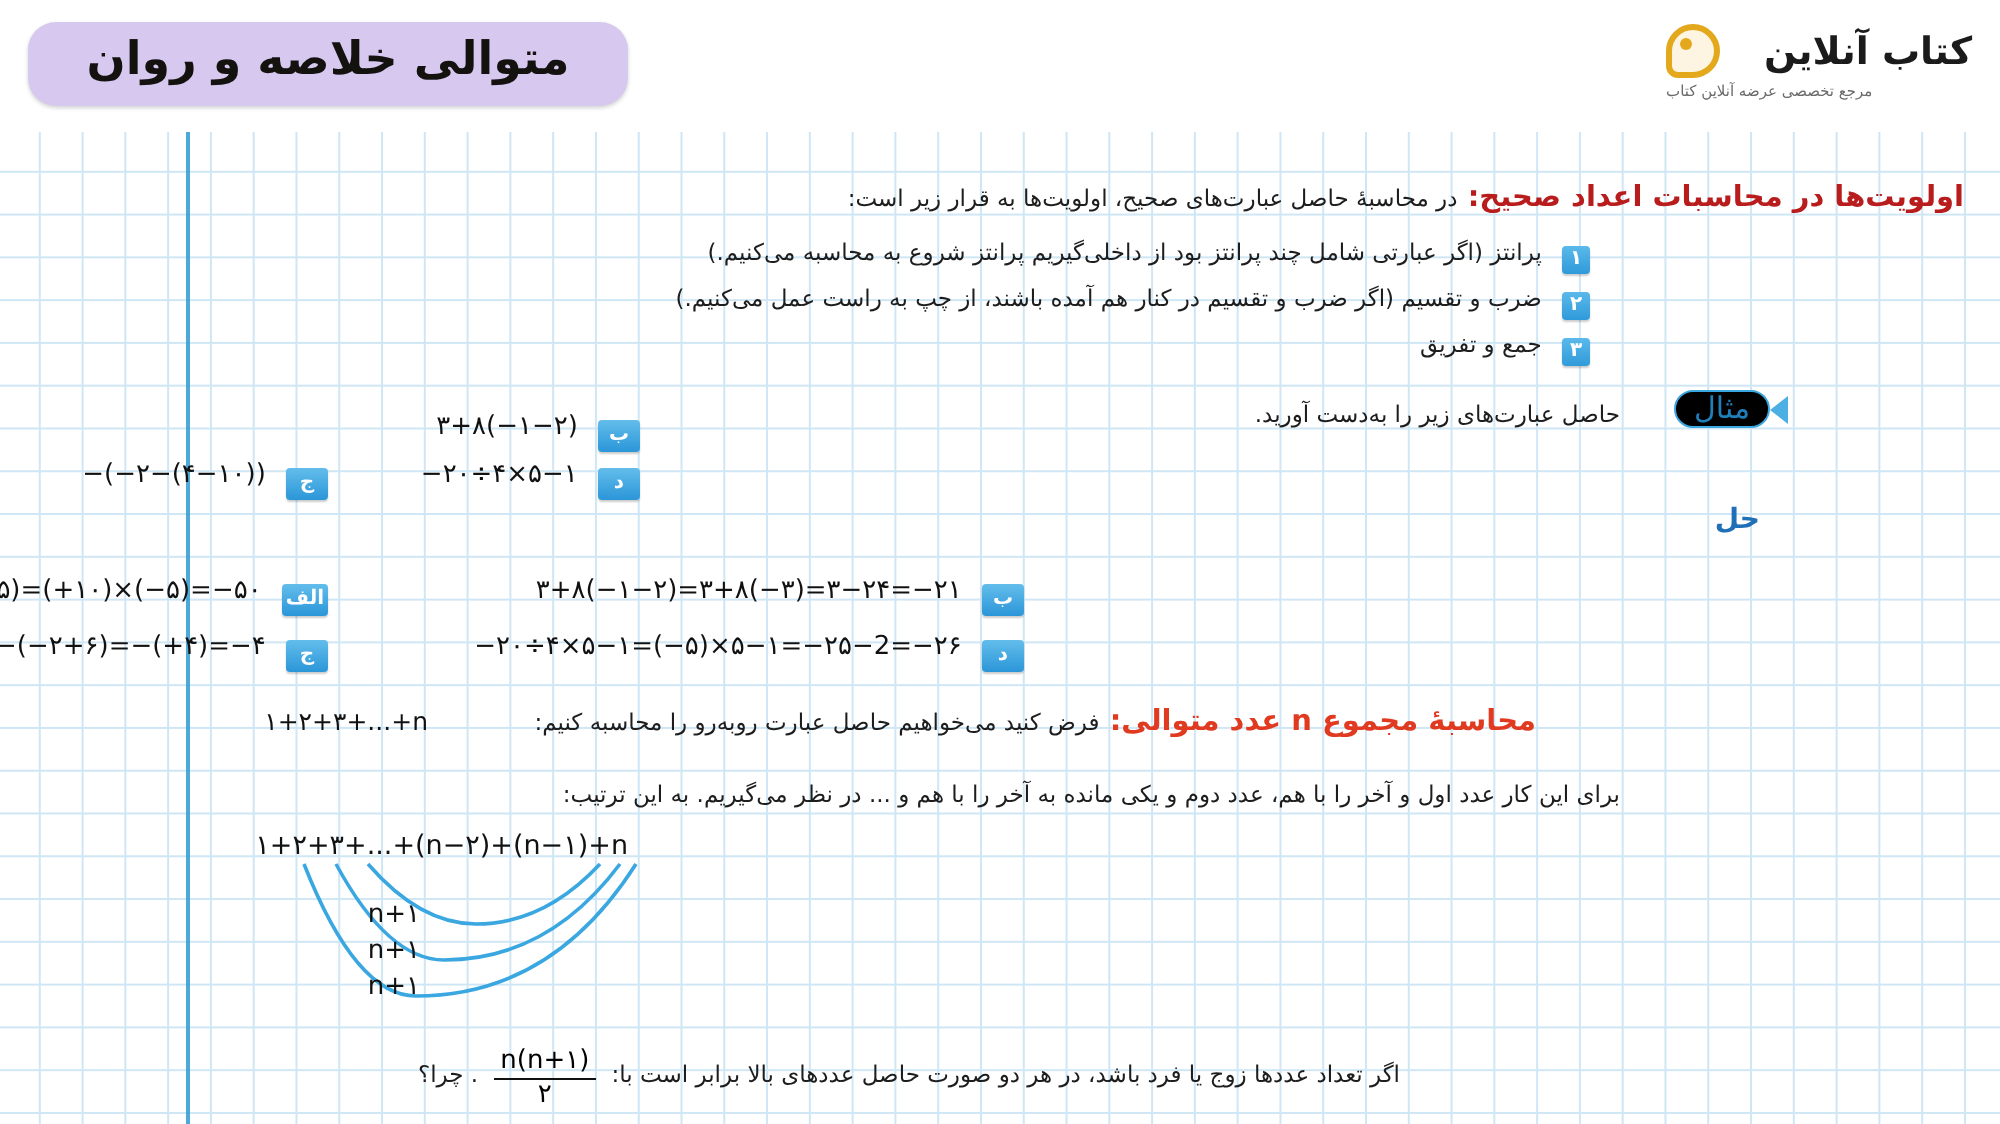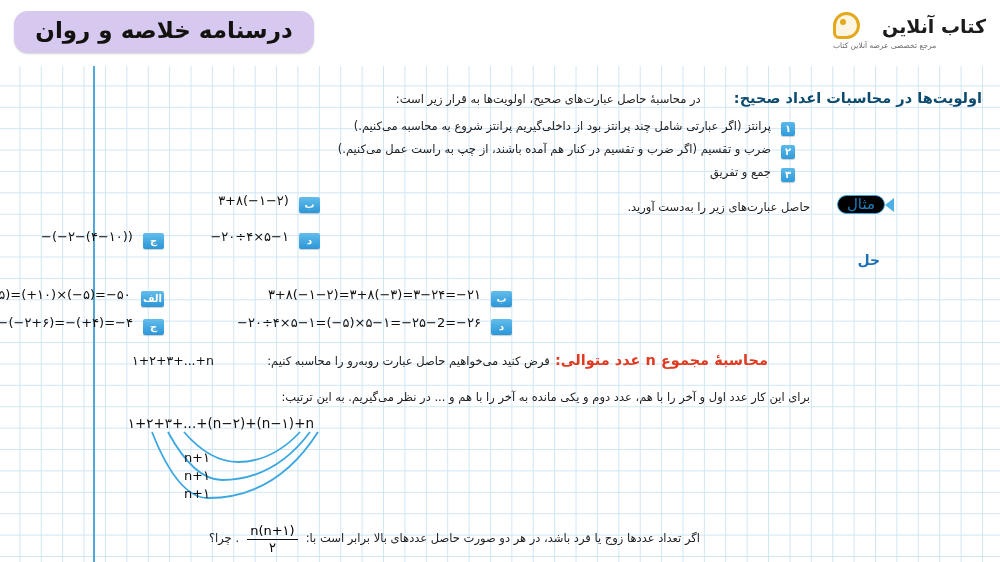--- a/index.html
+++ b/index.html
@@ -102,22 +102,21 @@
     opacity: 0.85;
   }
 
   
   .content { position: absolute; top: 62px; left: 0; width: 1000px; height: 500px; }
   .ln { position: absolute; white-space: nowrap; direction: rtl; }
 
   .h-blue {
     font-weight: bold;
     font-size: 14.5px;
-    color: #0c4a6e;
-    margin-left: 28px;
+    color: #b91c1c;
   }
   .h-red {
     font-weight: bold;
     font-size: 14.5px;
     color: #e03a20;
   }
   .body-txt {
     font-size: 11.5px;
     color: #1d1d1d;
   }
@@ -199,21 +198,21 @@
   .frac .bar { display: block; border-top: 1.3px solid #111; margin: 1px 0; }
   .frac .den { display: block; font-size: 13px; line-height: 14px; }
 </style>
 </head>
 <body>
 
 <div class="page">
 
   <div class="header">
     <div class="title-banner">
-      <span class="title-banner-text">درسنامه خلاصه و روان</span>
+      <span class="title-banner-text">متوالی خلاصه و روان</span>
     </div>
 
     <div class="logo-wrap">
       <div class="logo-row">
         <span class="logo-text">کتاب آنلاین</span>
         <span class="logo-mark"></span>
       </div>
       <div class="logo-sub">مرجع تخصصی عرضه آنلاین کتاب</div>
     </div>
   </div>
@@ -241,21 +240,21 @@
       <span class="num-badge">۳</span>
       <span class="body-txt">جمع و تفریق</span>
     </div>
 
     <div class="example-tag" style="top:133px; right:108px;">
       <span class="tag-arrow"></span>
       <span class="tag-body">مثال</span>
     </div>
     <div class="ln body-txt" style="top:138px; right:190px;">حاصل عبارت‌های زیر را به‌دست آورید.</div>
 
-    <div class="ln" style="top:128px; right:680px;">
+    <div class="ln" style="top:140px; right:680px;">
       <span class="ltr-badge">ب</span>
       <span class="math">۳+۸(−۱−۲)</span>
     </div>
 
     <div class="ln" style="top:164px; right:680px;">
       <span class="ltr-badge">د</span>
       <span class="math">−۲۰÷۴×۵−۱</span>
     </div>
     <div class="ln" style="top:164px; right:836px;">
       <span class="ltr-badge">ج</span>

